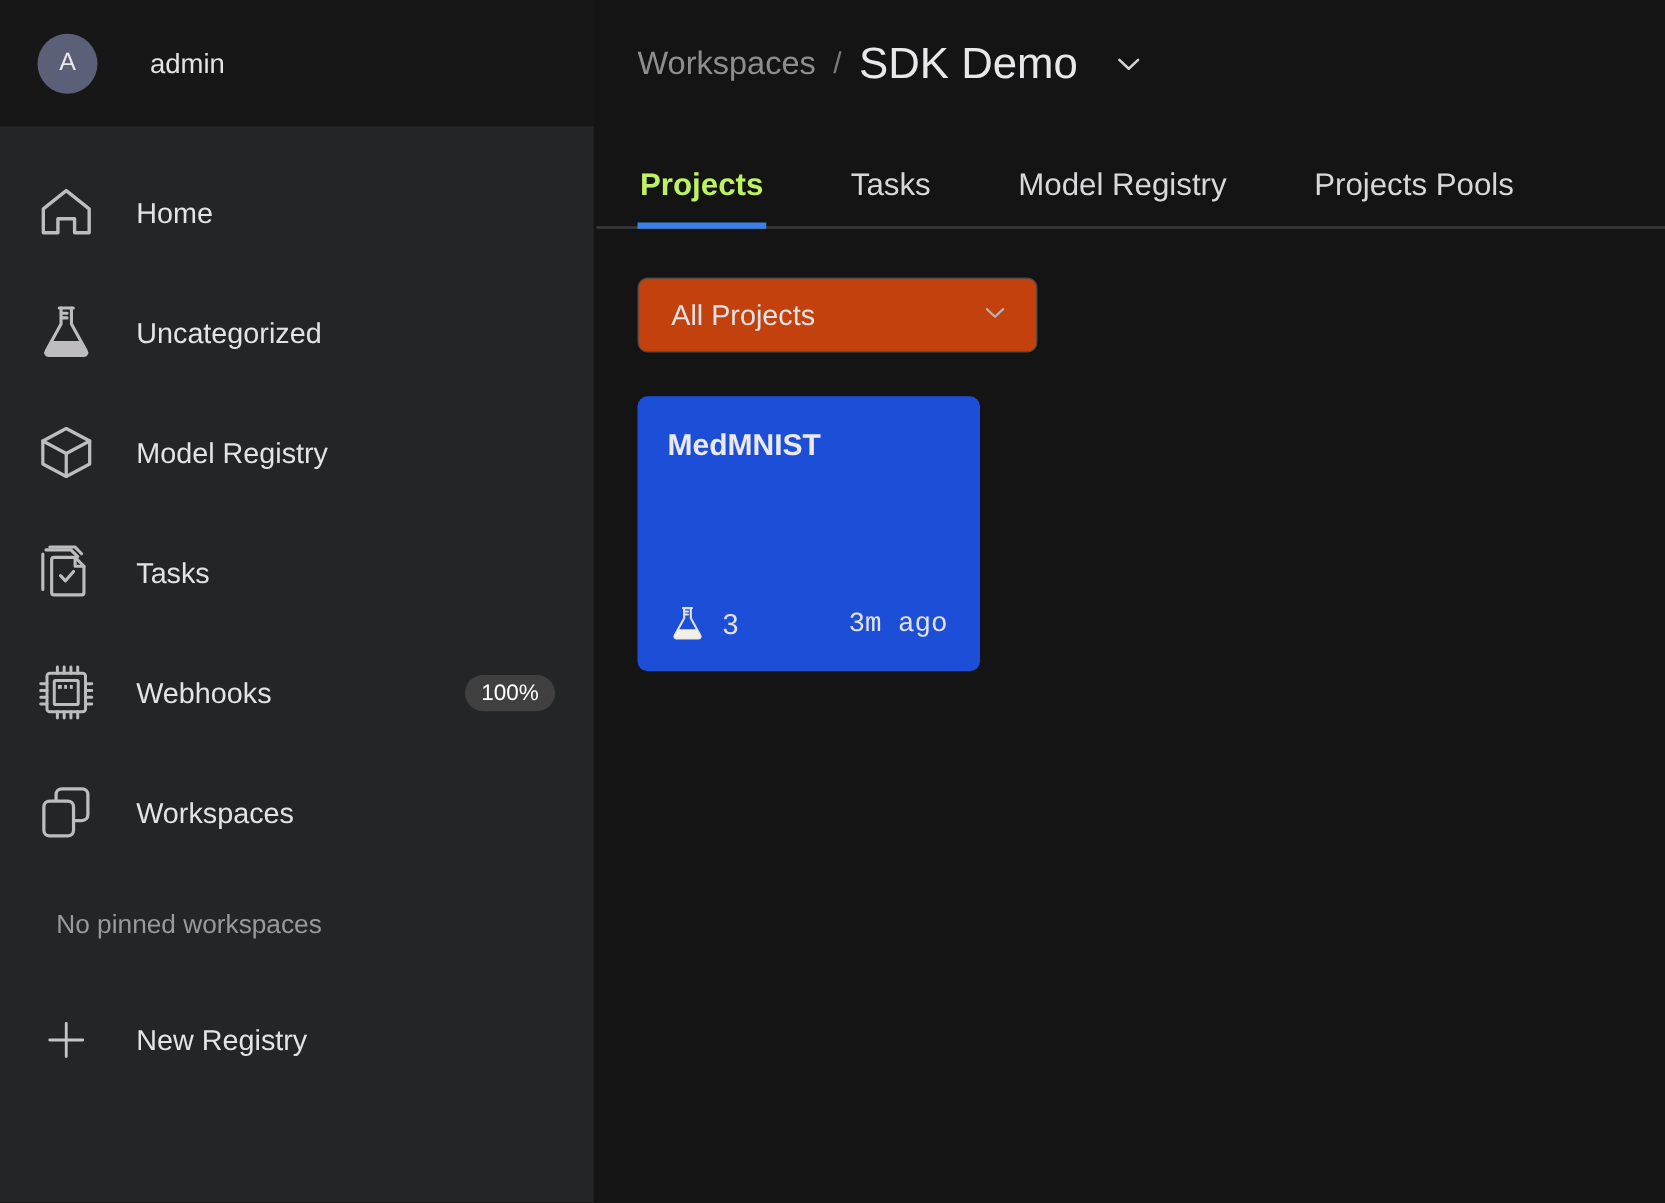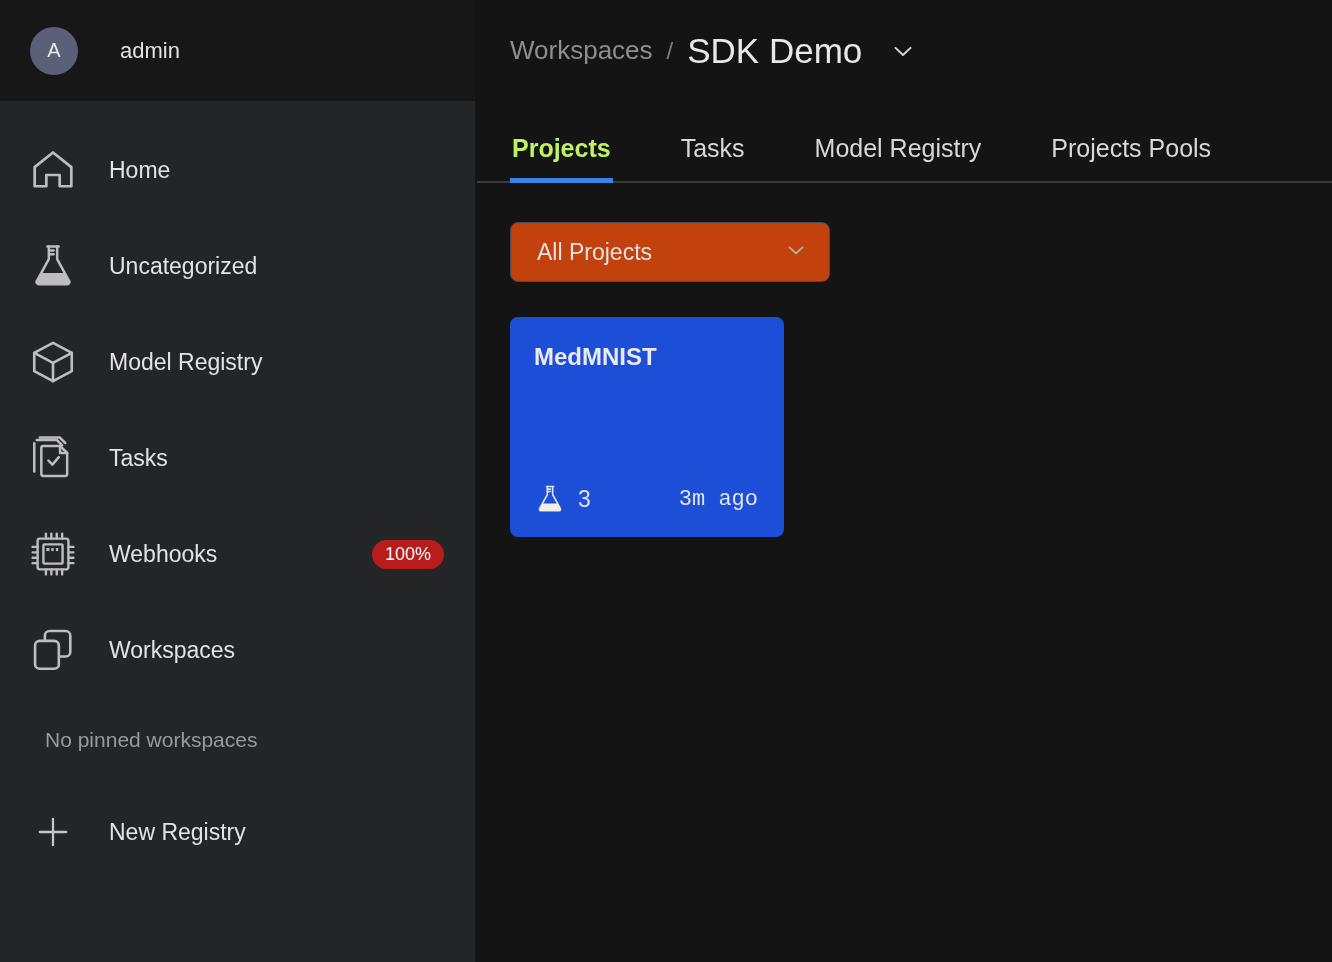--- a/index.html
+++ b/index.html
@@ -88,21 +88,21 @@
     margin-left: 30px;
     color: #e3e3e5;
     font-size: 23px;
     font-weight: 400;
     white-space: nowrap;
   }
 
   .nav-badge {
     margin-left: auto;
     margin-right: 31px;
-    background: #b91c1c;
+    background: #404040;
     color: #ffffff;
     font-size: 18px;
     font-weight: 500;
     border-radius: 999px;
     padding: 5px 13px 6px 13px;
     line-height: 1;
   }
 
   .sub-note {
     padding-left: 45px;

